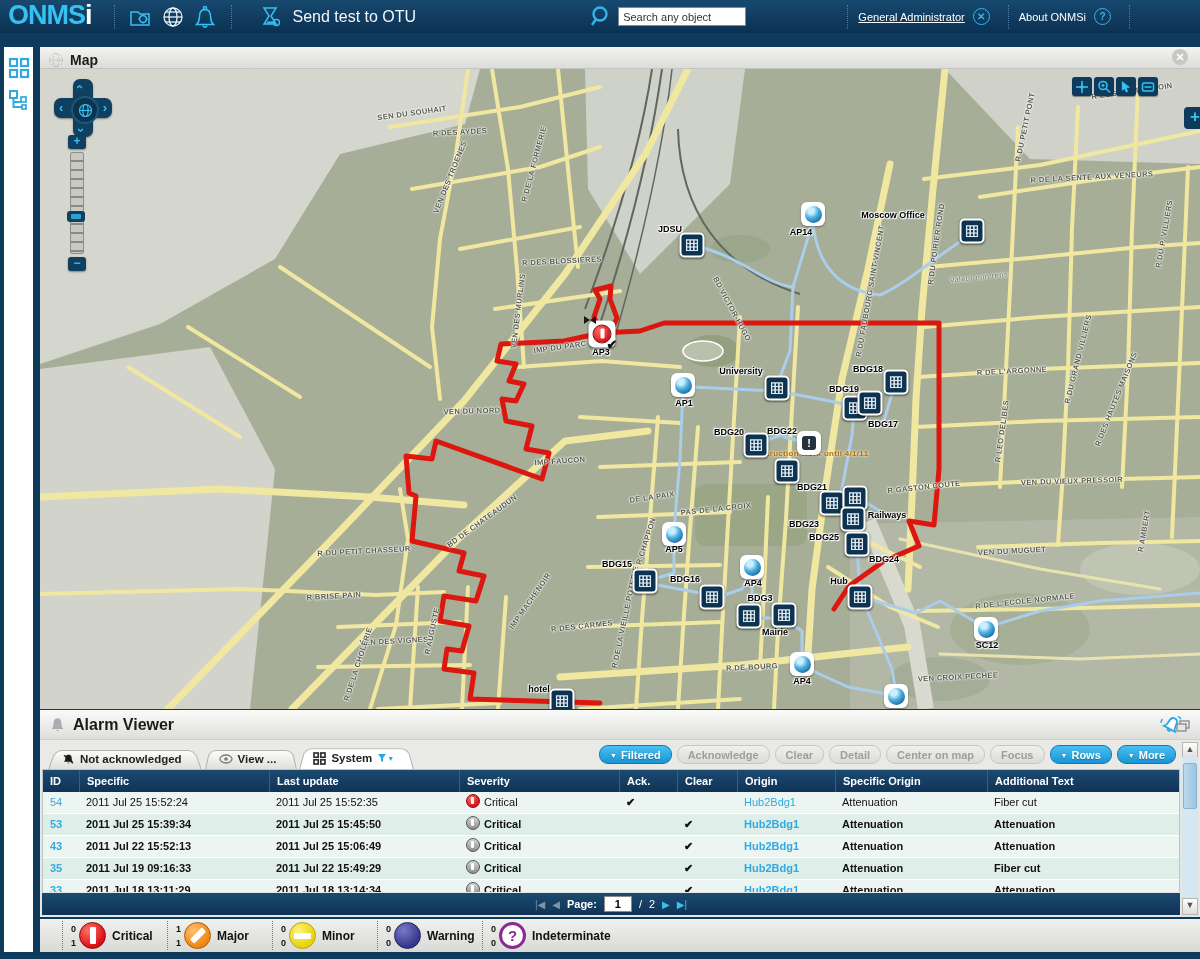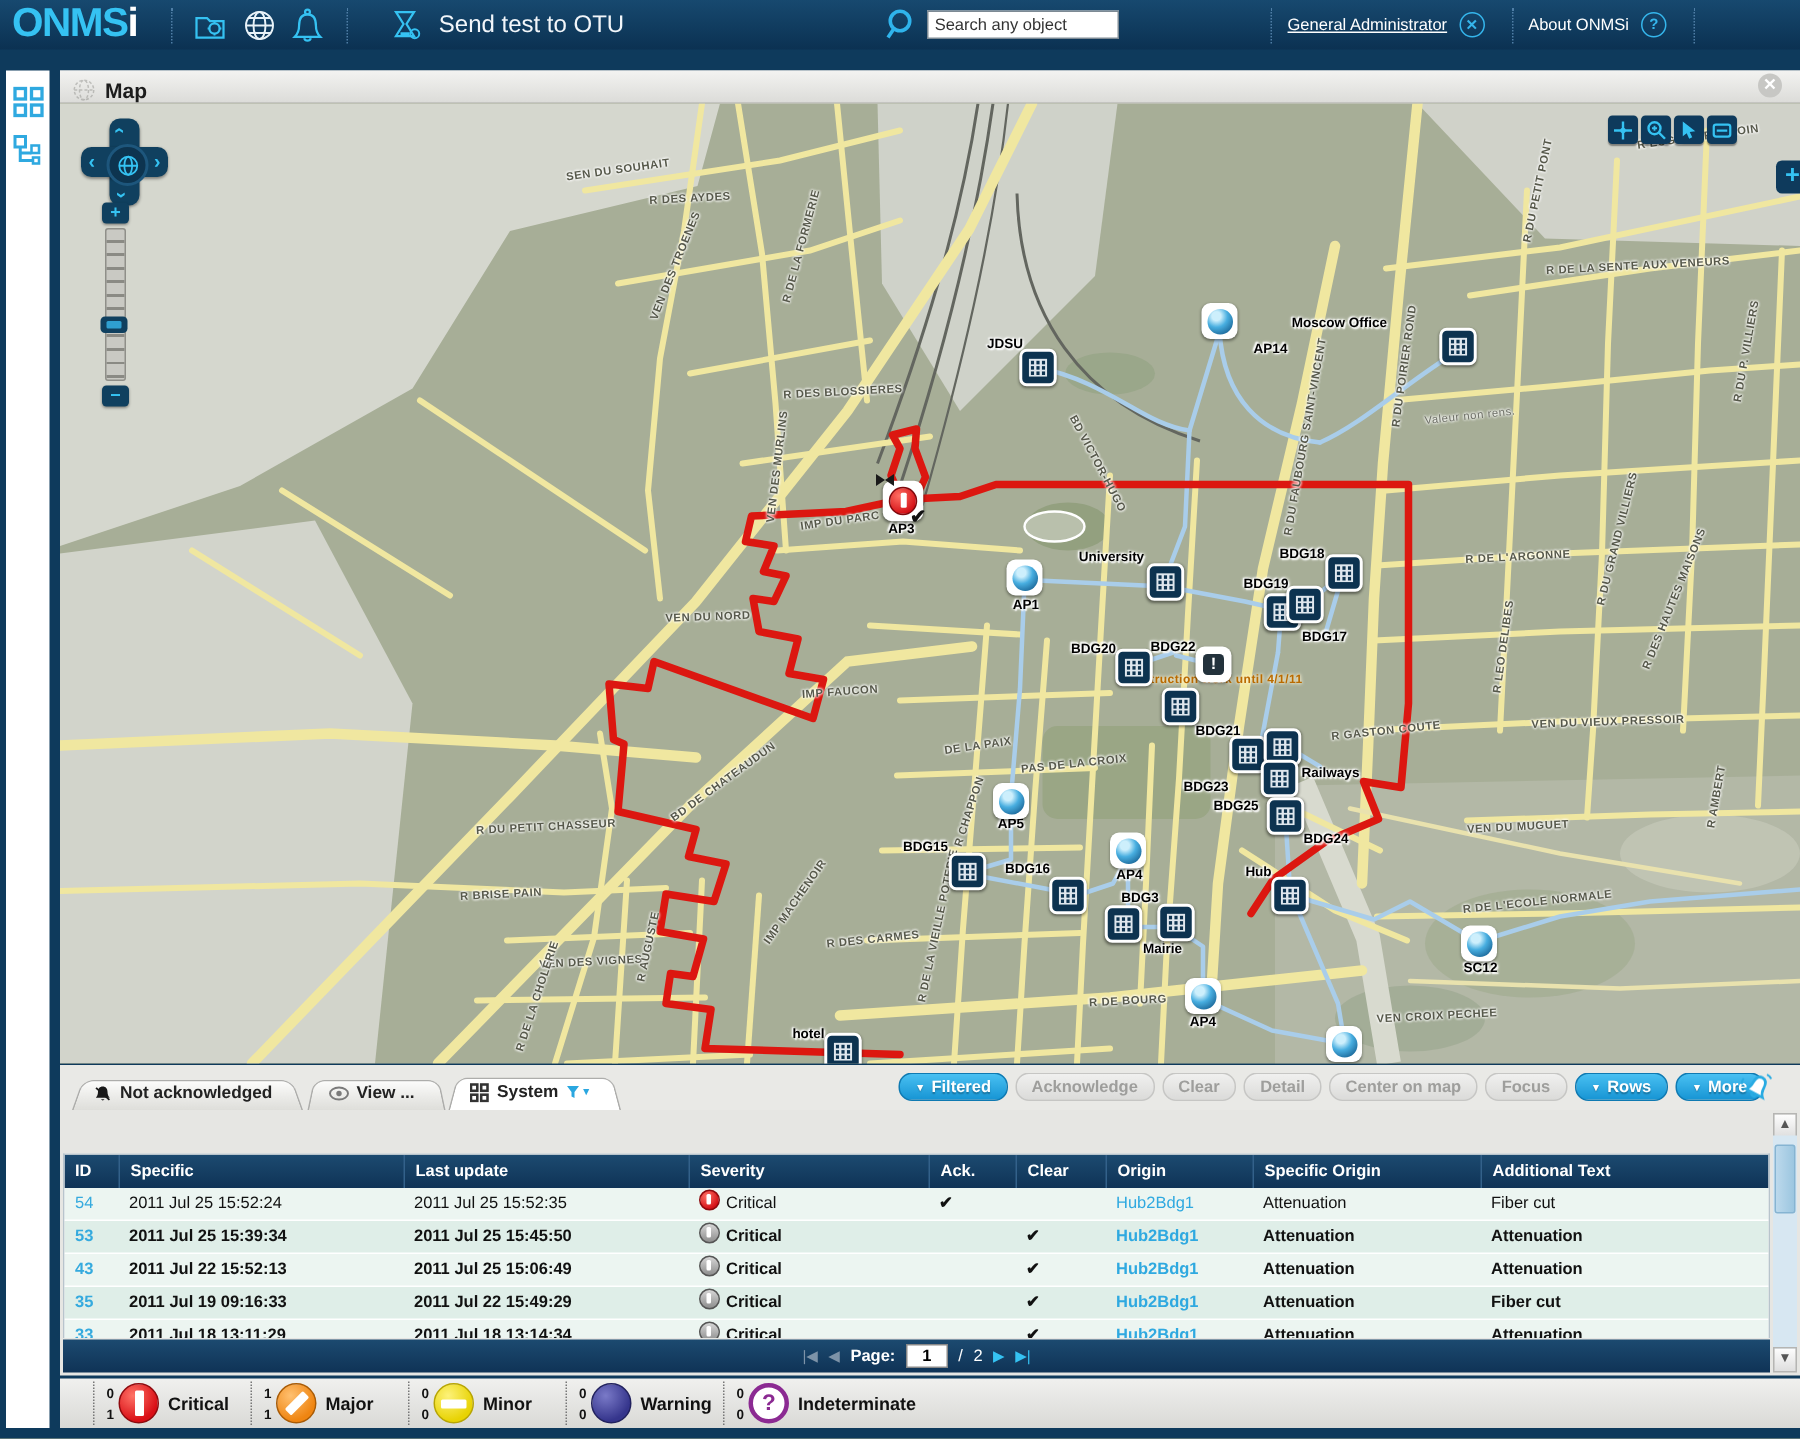--- a/index.html
+++ b/index.html
@@ -407,21 +407,21 @@
         <span class="mlabel" style="left: 918px; top: 608px; transform: translate(-50%, -50%) rotate(-3deg);">VEN CROIX PECHEE</span>
         <span class="mlabel" style="left: 985px; top: 532px; transform: translate(-50%, -50%) rotate(-6deg);">R DE L'ECOLE NORMALE</span>
         <span class="mlabel" style="left: 606px; top: 472px; transform: translate(-50%, -50%) rotate(-72deg);">R CHAPPON</span>
         <span class="mlabel" style="left: 490px; top: 532px; transform: translate(-50%, -50%) rotate(-55deg);">IMP MACHENOIR</span>
         <span class="mlabel" style="left: 585px; top: 548px; transform: translate(-50%, -50%) rotate(-78deg);">R DE LA VIEILLE POTERIE</span>
         <span class="mlabel" style="left: 392px; top: 562px; transform: translate(-50%, -50%) rotate(-78deg);">R AUGUSTE</span>
         <span class="mlabel" style="left: 318px; top: 595px; transform: translate(-50%, -50%) rotate(-72deg);">R DE LA CHOLERIE</span>
         <span class="mlabel muted" style="left: 940px; top: 208px; transform: translate(-50%, -50%) rotate(-6deg);">Valeur non rens.</span>
         <span class="mlabel warn" style="left: 767px; top: 384px;">Construction work until 4/1/11</span>
         <span class="mlabel poi" style="left: 630px; top: 160px;">JDSU</span>
-        <span class="mlabel poi" style="left: 807px; top: 163px;">AP14</span>
+        <span class="mlabel poi" style="left: 761px; top: 163px;">AP14</span>
         <span class="mlabel poi" style="left: 853px; top: 146px;">Moscow Office</span>
         <span class="mlabel poi" style="left: 701px; top: 302px;">University</span>
         <span class="mlabel poi" style="left: 828px; top: 300px;">BDG18</span>
         <span class="mlabel poi" style="left: 804px; top: 320px;">BDG19</span>
         <span class="mlabel poi" style="left: 843px; top: 355px;">BDG17</span>
         <span class="mlabel poi" style="left: 689px; top: 363px;">BDG20</span>
         <span class="mlabel poi" style="left: 742px; top: 362px;">BDG22</span>
         <span class="mlabel poi" style="left: 772px; top: 418px;">BDG21</span>
         <span class="mlabel poi" style="left: 847px; top: 446px;">Railways</span>
         <span class="mlabel poi" style="left: 764px; top: 455px;">BDG23</span>
@@ -812,20 +812,33 @@
             <rect x="1.5" y="3" width="11" height="8" rx="1.5"></rect>
             <line x1="3.5" y1="7" x2="10.5" y2="7"></line>
           </svg>
       </span>
     </div>
     <span class="mtool-plus">+</span>
   </div>
 </section>
 
 <section class="alarm-panel">
+  <div class="av-header">
+    <svg width="15" height="16" viewBox="0 0 15 16" style="margin-left:10px">
+        <path d="M7.5 1.2 C4.3 1.2 3.6 4.2 3.6 6.4 C3.6 9.6 2.4 11.2 1.5 12 L13.5 12 C12.6 11.2 11.4 9.6 11.4 6.4 C11.4 4.2 10.7 1.2 7.5 1.2 Z" fill="#a9adb2"></path>
+        <path d="M6 13 a1.6 1.6 0 0 0 3 0 z" fill="#a9adb2"></path>
+      </svg>
+    <span class="av-title">Alarm Viewer</span>
+    <span class="av-restore">
+      <svg width="14" height="12" viewBox="0 0 14 12" fill="none" stroke="#8a8f94" stroke-width="1.4">
+          <rect x="4" y="1" width="9" height="7"></rect>
+          <rect x="1" y="4" width="9" height="7" fill="#e6e6e3"></rect>
+        </svg>
+    </span>
+  </div>
 
   <div class="av-tabbar">
     <div class="tabs" id="tabs">
         <div class="tab">
           <span class="tabic">
             <svg width="13" height="13" viewBox="0 0 14 14">
               <path d="M7 1.5c-2.2 0-3.4 1.6-3.4 3.6 0 2.5-.8 3.7-1.6 4.4h10c-.8-.7-1.6-1.9-1.6-4.4 0-2-1.2-3.6-3.4-3.6z" fill="#1a1a1a"></path>
               <path d="M5.8 10.6a1.3 1.3 0 0 0 2.4 0z" fill="#1a1a1a"></path>
               <line x1="2.2" y1="2.4" x2="11.8" y2="11" stroke="#1a1a1a" stroke-width="1.3"></line>
             </svg>

